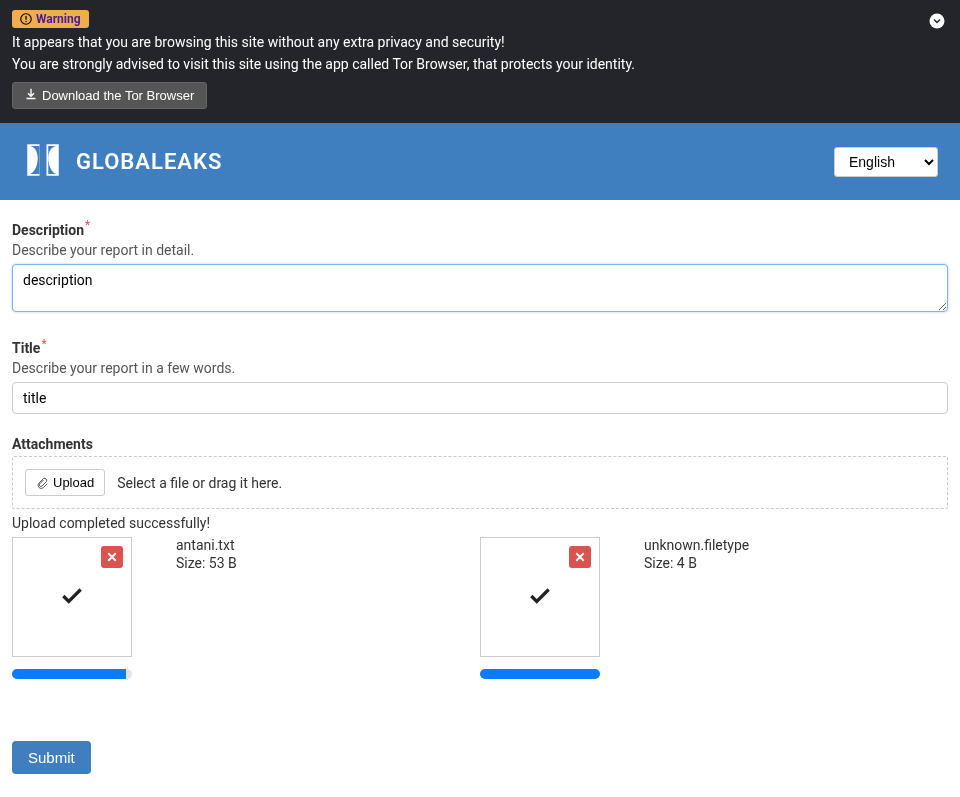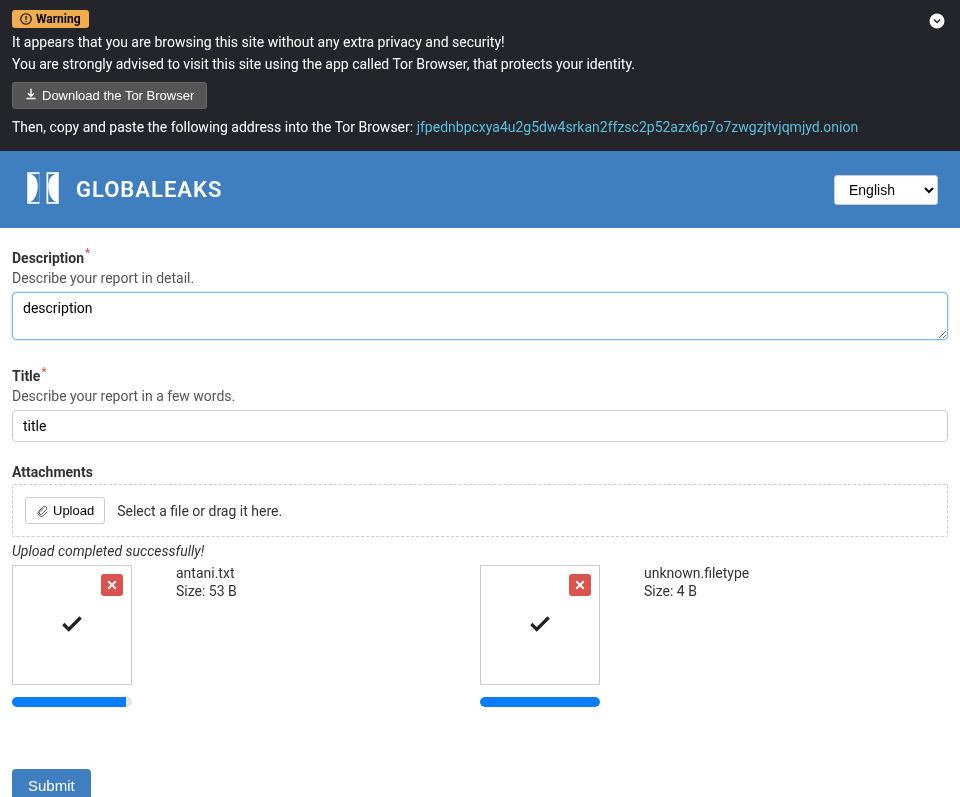--- a/index.html
+++ b/index.html
@@ -1,19 +1,19 @@
 <!DOCTYPE html>
 <html><head>
 <meta charset="utf-8">
 <style>
   * { box-sizing: border-box; margin: 0; padding: 0; }
   body { font-family: -apple-system, BlinkMacSystemFont, "Segoe UI", Roboto, "Helvetica Neue", Arial, sans-serif; font-size: 14px; color: #333; background: #fff; width: 960px; }
   
   .top-bar { background: #23252a; color: #fff; padding: 10px 12px; position: relative; }
-  .warning-badge { background: #f0ad4e; color: #000000; font-weight: bold; padding: 2px 8px; border-radius: 3px; font-size: 12px; display: inline-flex; align-items: center; gap: 4px; }
+  .warning-badge { background: #f0ad4e; color: #4c1d95; font-weight: bold; padding: 2px 8px; border-radius: 3px; font-size: 12px; display: inline-flex; align-items: center; gap: 4px; }
   .warning-badge svg { width: 12px; height: 12px; }
   .top-bar p { margin: 6px 0; font-size: 14px; font-weight: 400; }
   .download-btn { background: #555; border: 1px solid #666; color: #fff; padding: 5px 12px; border-radius: 3px; font-size: 13px; cursor: pointer; display: inline-flex; align-items: flex-start; gap: 5px; margin: 4px 0; }
   .download-btn svg { width: 12px; height: 12px; }
   .onion-link { color: #5bc0de; text-decoration: none; }
   .collapse-icon { position: absolute; top: 12px; right: 14px; cursor: pointer; }
   .collapse-icon svg { width: 18px; height: 18px; fill: #fff; }
   
   .header { background: #3f7fbf; color: #fff; padding: 16px 22px; display: flex; align-items: center; justify-content: space-between; }
   .brand { display: flex; align-items: center; gap: 12px; }
@@ -27,21 +27,21 @@
   .required { color: #d9534f; font-size: 12px; vertical-align: super; margin-left: 1px; }
   .form-hint { font-size: 14px; color: #555; margin-bottom: 6px; }
   .text-input { width: 100%; padding: 7px 10px; border: 1px solid #ccc; border-radius: 4px; font-size: 14px; font-family: inherit; }
   .textarea-input { width: 100%; padding: 7px 10px; border: 1px solid #7fb3e6; border-radius: 4px; font-size: 14px; font-family: inherit; min-height: 48px; resize: vertical; box-shadow: 0 0 3px rgba(127,179,230,0.6); outline: none; }
   
   .upload-area { border: 1px dashed #ccc; padding: 12px; border-radius: 2px; display: flex; align-items: center; gap: 12px; }
   .upload-btn { background: #fff; border: 1px solid #ccc; padding: 5px 10px; border-radius: 3px; font-size: 13px; cursor: pointer; display: inline-flex; align-items: center; gap: 5px; }
   .upload-btn svg { width: 12px; height: 12px; }
   .upload-hint { font-size: 14px; }
   
-  .upload-status { margin-top: 6px; font-size: 14px; font-style: italic; }
+  .upload-status { margin-top: 6px; font-size: 14px; }
   .files-row { display: flex; gap: 0; margin-top: 6px; }
   .file-block { width: 50%; display: flex; flex-direction: column; }
   .file-top { display: flex; gap: 44px; }
   .file-preview { width: 120px; height: 120px; border: 1px solid #ccc; position: relative; display: flex; align-items: center; justify-content: center; }
   .file-preview .check svg { width: 26px; height: 26px; stroke: #222; stroke-width: 3; fill: none; }
   .remove-btn { position: absolute; top: 8px; right: 8px; background: #d9534f; border: none; width: 22px; height: 22px; border-radius: 3px; cursor: pointer; display: flex; align-items: center; justify-content: center; }
   .remove-btn svg { width: 12px; height: 12px; stroke: #fff; stroke-width: 2.5; }
   .file-info { font-size: 14px; }
   .file-info div { margin-bottom: 2px; }
   .progress-bar { width: 120px; height: 10px; background: #e5e5e5; border-radius: 5px; overflow: hidden; margin-top: 12px; }
@@ -68,23 +68,20 @@
       </svg>
   </span>
   <p>It appears that you are browsing this site without any extra privacy and security!</p>
   <p>You are strongly advised to visit this site using the app called Tor Browser, that protects your identity.</p>
   <button class="download-btn">
     <svg viewBox="0 0 16 16">
         <path d="M8 1v9M4 7l4 4 4-4M2 14h12" stroke="#fff" stroke-width="1.8" fill="none"></path>
       </svg>
     <span>Download the Tor Browser</span>
   </button>
-  <p>
-    <span>Then, copy and paste the following address into the Tor Browser: </span><a href="#" class="onion-link">jfpednbpcxya4u2g5dw4srkan2ffzsc2p52azx6p7o7zwgzjtvjqmjyd.onion</a>
-  </p>
 </div>
 
 <div class="header">
   <div class="brand">
     <span class="brand-logo">
       <svg viewBox="0 0 48 48">
           <path d="M6 6 h14 v36 h-14 z M12 14 a3 3 0 1 1 0.1 0 M28 6 h14 v36 h-14 z M34 14 a3 3 0 1 1 0.1 0" fill="#fff"></path>
           <path d="M10 8 h10 v32 h-10 z" fill="#3f7fbf"></path>
           <path d="M30 8 h10 v32 h-10 z" fill="#3f7fbf"></path>
           <path d="M8 8 C 8 8, 8 40, 8 40 C 14 40, 18 30, 18 22 C 18 14, 14 8, 8 8 Z" fill="#fff"></path>

